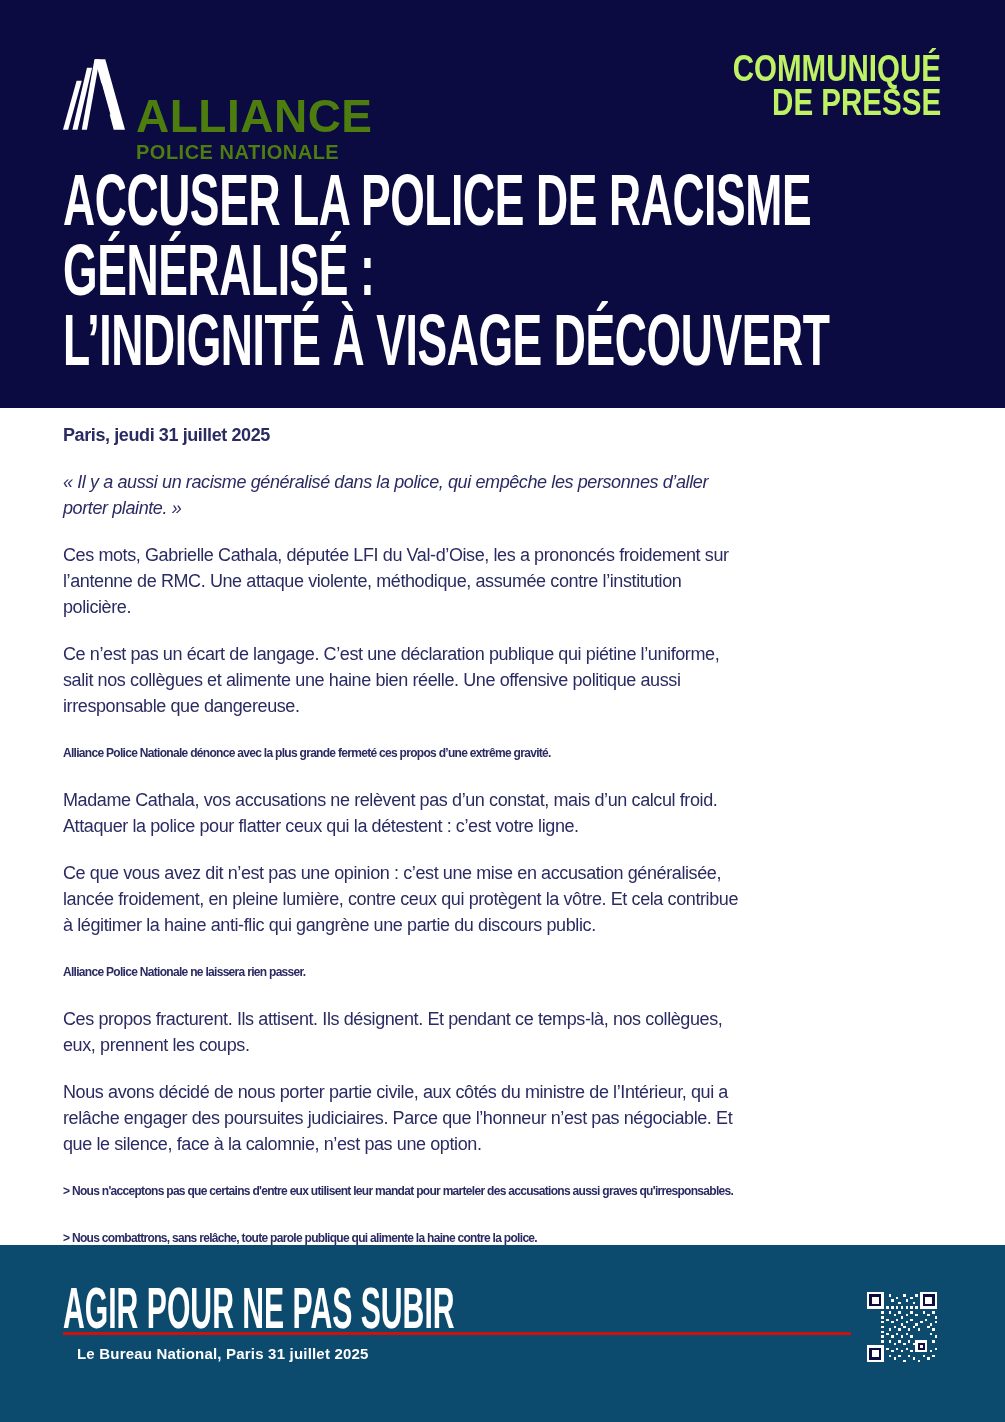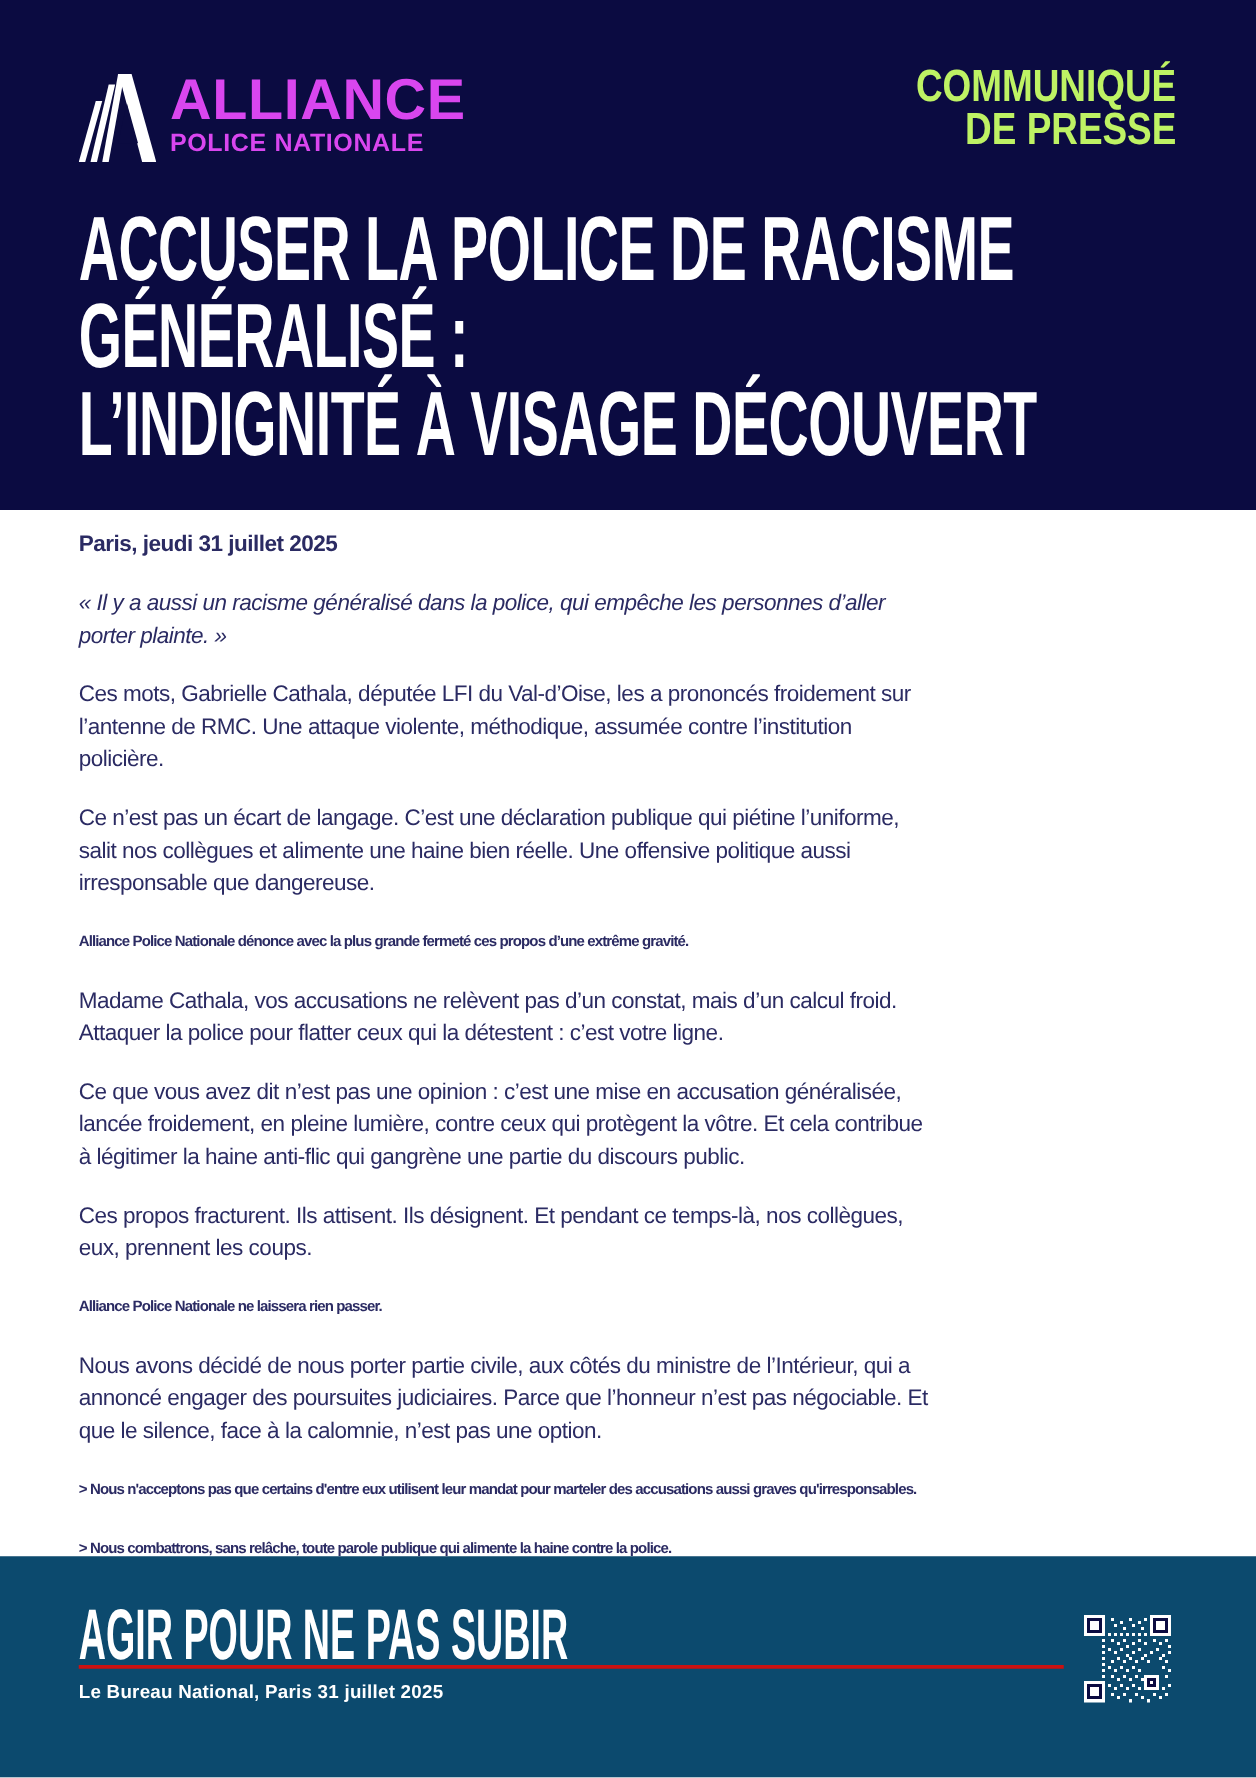--- a/index.html
+++ b/index.html
@@ -6,21 +6,21 @@
   .page {
     position: relative; width: 1005px; height: 1422px;
     background: #ffffff; overflow: hidden;
     font-family: "Liberation Sans", sans-serif;
   }
 
   
   .header { position: absolute; left: 0; top: 0; width: 1005px; height: 408px; background: #0b0b41; }
   .logo { position: absolute; left: 63px; top: 56px; display: flex; align-items: flex-start; gap: 11px; }
   .logo-icon svg { display: block; }
-  .logo-text { color: #d946ef; padding-top: 2px; }
+  .logo-text { color: #4d7c0f; padding-top: 2px; margin-top: 37px; }
   .logo-name { font-size: 46px; font-weight: bold; line-height: 42px; letter-spacing: 0.5px; }
   .logo-sub  { font-size: 20px; font-weight: bold; line-height: 31px; letter-spacing: 0.5px; }
 
   .kicker { position: absolute; right: 64px; top: 52px; text-align: right; color: #bef264; font-weight: bold; }
   .kicker-line { height: 34px; }
   .kicker-line span { display: inline-block; font-size: 36px; line-height: 34px;
     transform: scaleX(0.82); transform-origin: right top; white-space: nowrap; }
 
   .headline { position: absolute; left: 63px; top: 160px; color: #ffffff; font-weight: bold; }
   .headline-line { height: 70px; }
@@ -38,21 +38,21 @@
   .dateline { font-weight: bold; }
   .quote { font-style: italic; }
   .bold { font-weight: bold; font-size: 12px; letter-spacing: -0.7px; }
 
   
   .footer { position: absolute; left: 0; top: 1245px; width: 1005px; height: 224px; background: #0c4a6e; }
   .slogan { position: absolute; left: 63px; top: 36px; }
   .slogan span { display: inline-block; color: #ffffff; font-weight: bold; font-size: 52px; line-height: 50px;
     transform: scale(0.58, 1.1); transform-origin: left top; white-space: nowrap; }
   .redline { position: absolute; left: 63px; top: 87px; width: 788px; height: 3px; background: #cc1111; }
-  .signature { position: absolute; left: 63px; top: 100px; color: #ffffff; font-weight: bold;
+  .signature { position: absolute; left: 77px; top: 100px; color: #ffffff; font-weight: bold;
     font-size: 15px; letter-spacing: 0.2px; }
   .qr { position: absolute; left: 867px; top: 47px; width: 70px; height: 70px; }
 </style>
 </head>
 <body>
 
 <div class="page">
 
   <div class="header">
 
@@ -88,23 +88,23 @@
 
   <div class="doc-body">
     <p class="block dateline">Paris, jeudi 31 juillet 2025</p>
     <p class="block quote">« Il y a aussi un racisme généralisé dans la police, qui empêche les personnes d’aller porter plainte. »</p>
     <p class="block">Ces mots, Gabrielle Cathala, députée LFI du Val-d’Oise, les a prononcés froidement sur l’antenne de RMC. Une attaque violente, méthodique, assumée contre l’institution policière.</p>
     <p class="block">Ce n’est pas un écart de langage. C’est une déclaration publique qui piétine l’uniforme, salit nos collègues et alimente une haine bien réelle. Une offensive politique aussi irresponsable que dangereuse.</p>
     <p class="block bold">Alliance Police Nationale dénonce avec la plus grande fermeté ces propos d’une extrême gravité.</p>
     <p class="block">Madame Cathala, vos accusations ne relèvent pas d’un constat, mais d’un calcul froid.
 Attaquer la police pour flatter ceux qui la détestent : c’est votre ligne.</p>
     <p class="block">Ce que vous avez dit n’est pas une opinion : c’est une mise en accusation généralisée, lancée froidement, en pleine lumière, contre ceux qui protègent la vôtre. Et cela contribue à légitimer la haine anti-flic qui gangrène une partie du discours public.</p>
+    <p class="block bold">Alliance Police Nationale ne laissera rien passer.</p>
     <p class="block">Ces propos fracturent. Ils attisent. Ils désignent. Et pendant ce temps-là, nos collègues, eux, prennent les coups.</p>
-    <p class="block bold">Alliance Police Nationale ne laissera rien passer.</p>
-    <p class="block">Nous avons décidé de nous porter partie civile, aux côtés du ministre de l’Intérieur, qui a annoncé engager des poursuites judiciaires. Parce que l’honneur n’est pas négociable. Et que le silence, face à la calomnie, n’est pas une option.</p>
+    <p class="block">Nous avons décidé de nous porter partie civile, aux côtés du ministre de l’Intérieur, qui a relâche engager des poursuites judiciaires. Parce que l’honneur n’est pas négociable. Et que le silence, face à la calomnie, n’est pas une option.</p>
     <p class="block bold">&gt; Nous n'acceptons pas que certains d'entre eux utilisent leur mandat pour marteler des accusations aussi graves qu'irresponsables.</p>
     <p class="block bold">&gt; Nous combattrons, sans relâche, toute parole publique qui alimente la haine contre la police.</p>
   </div>
 
   <div class="footer">
     <div class="slogan"><span>AGIR POUR NE PAS SUBIR</span></div>
     <div class="redline"></div>
     <div class="signature">Le Bureau National, Paris 31 juillet 2025</div>
 
     <div class="qr">

